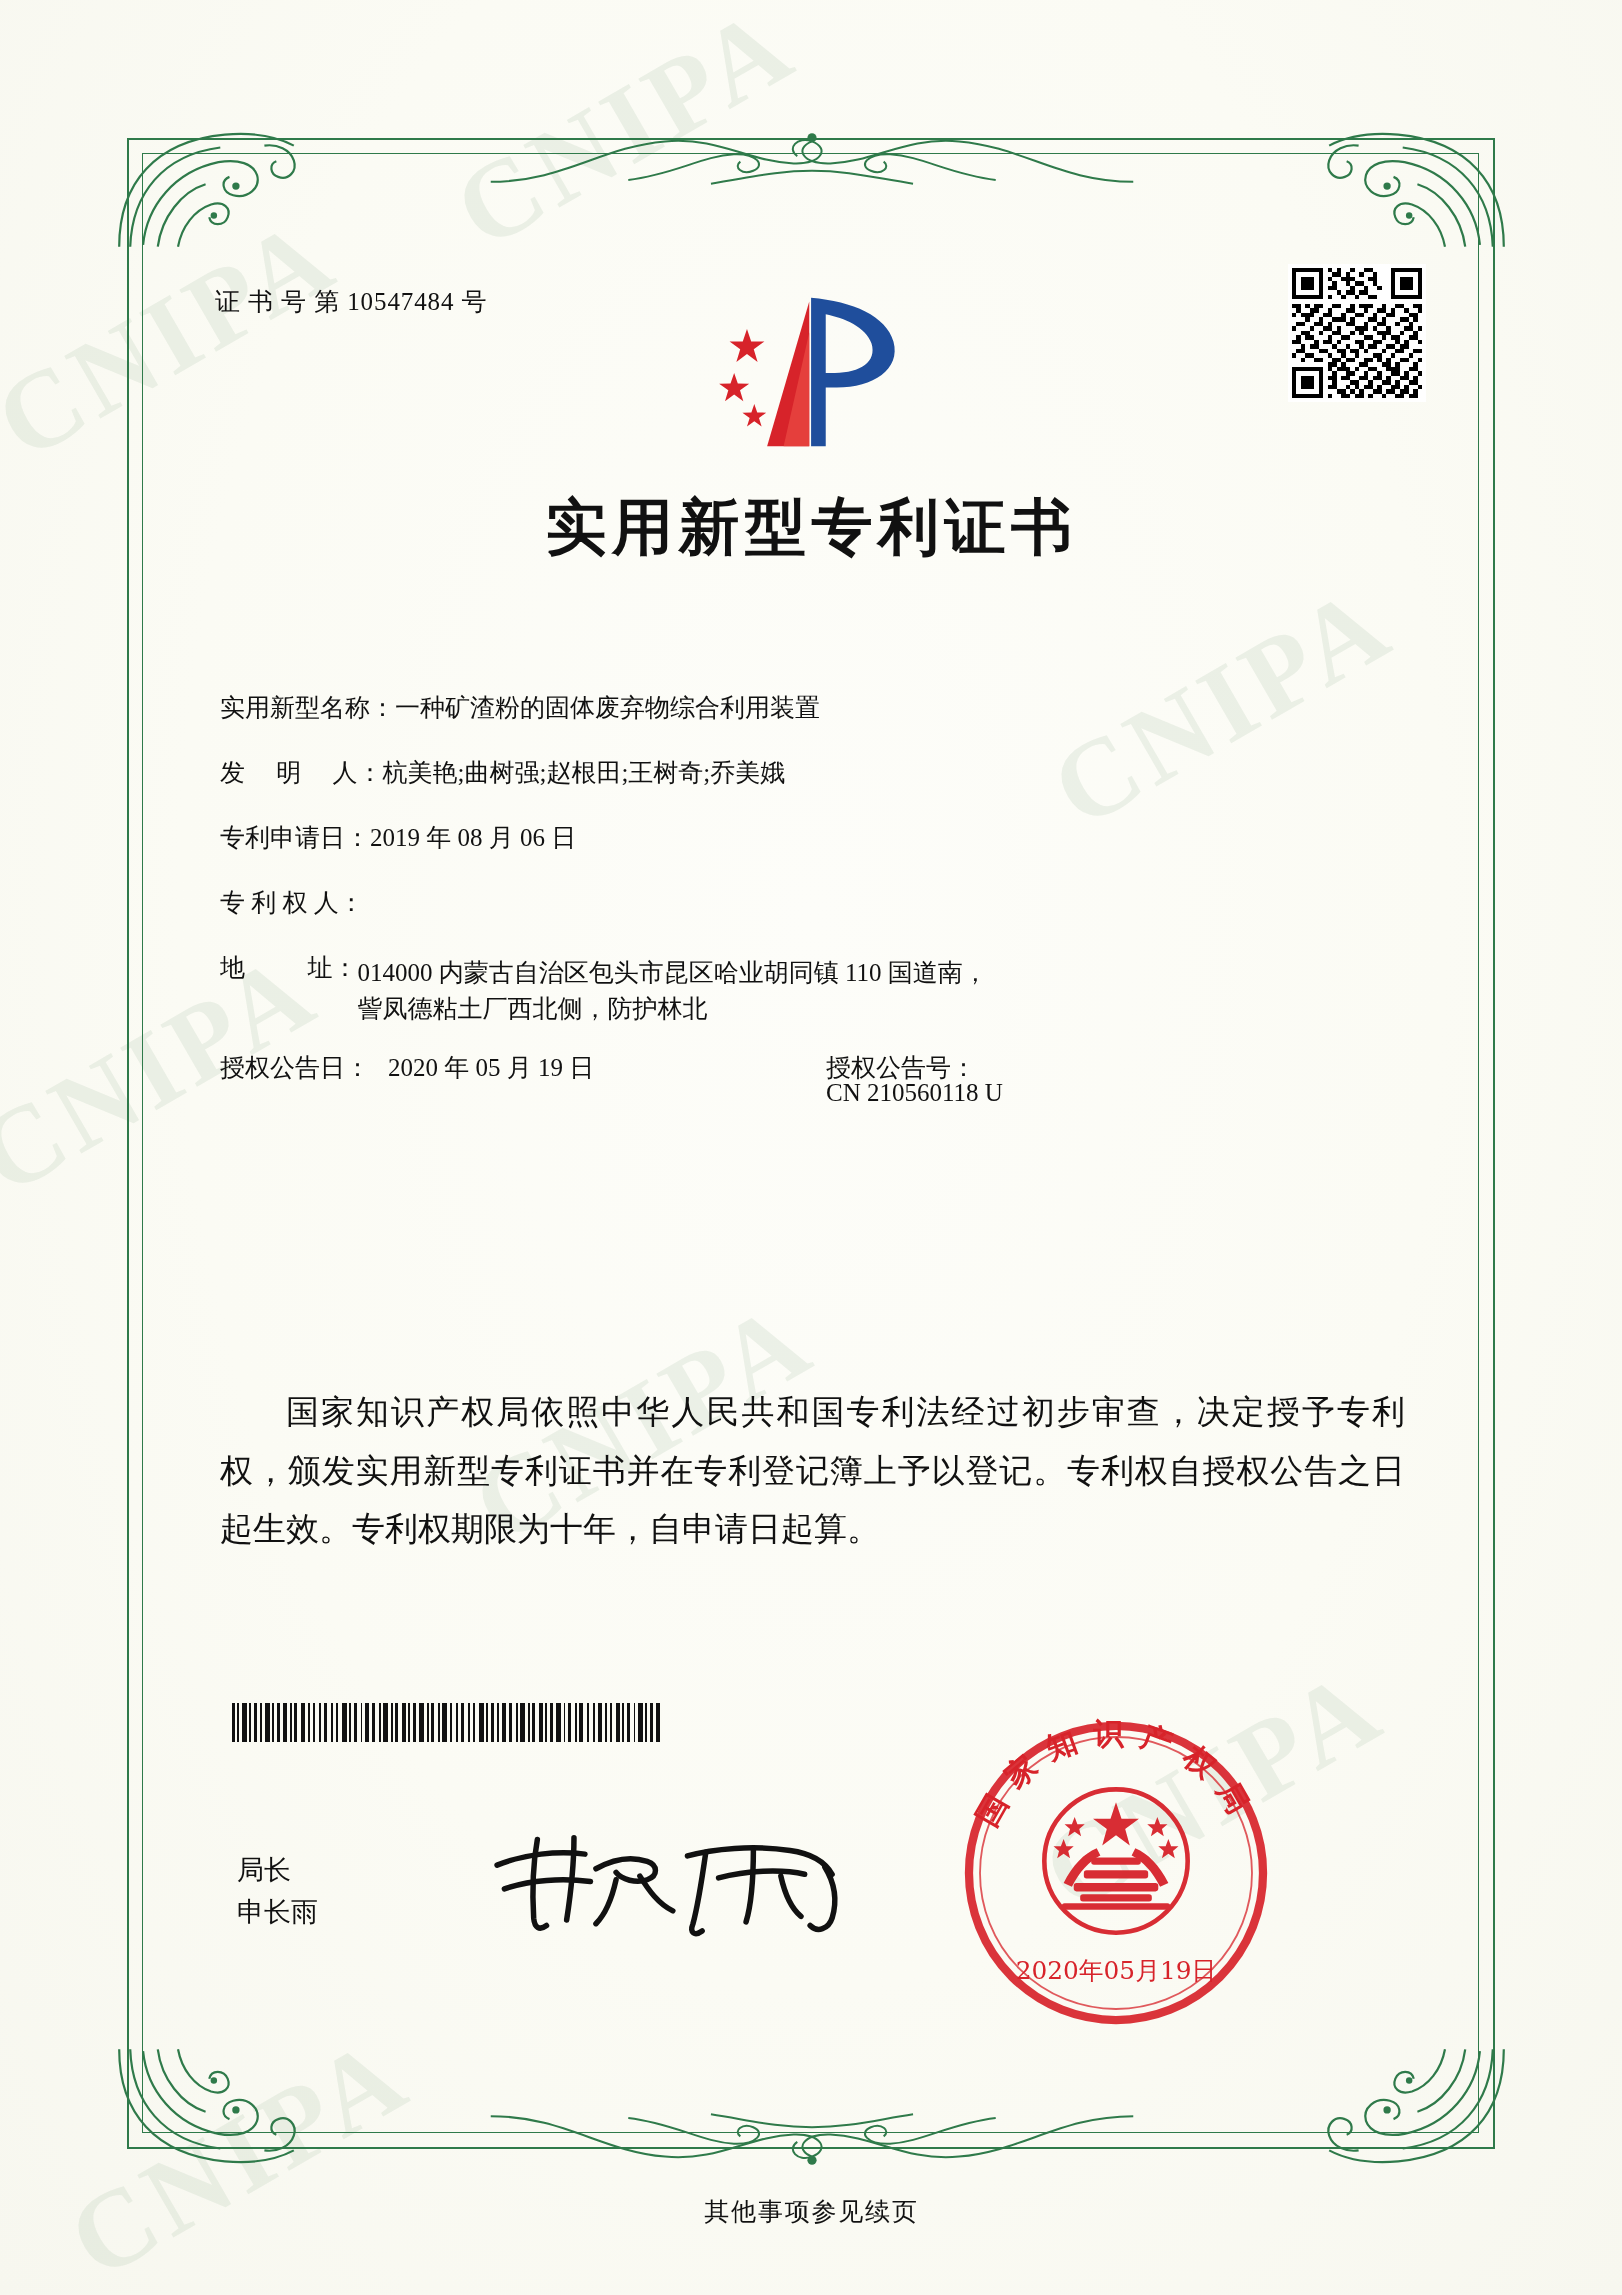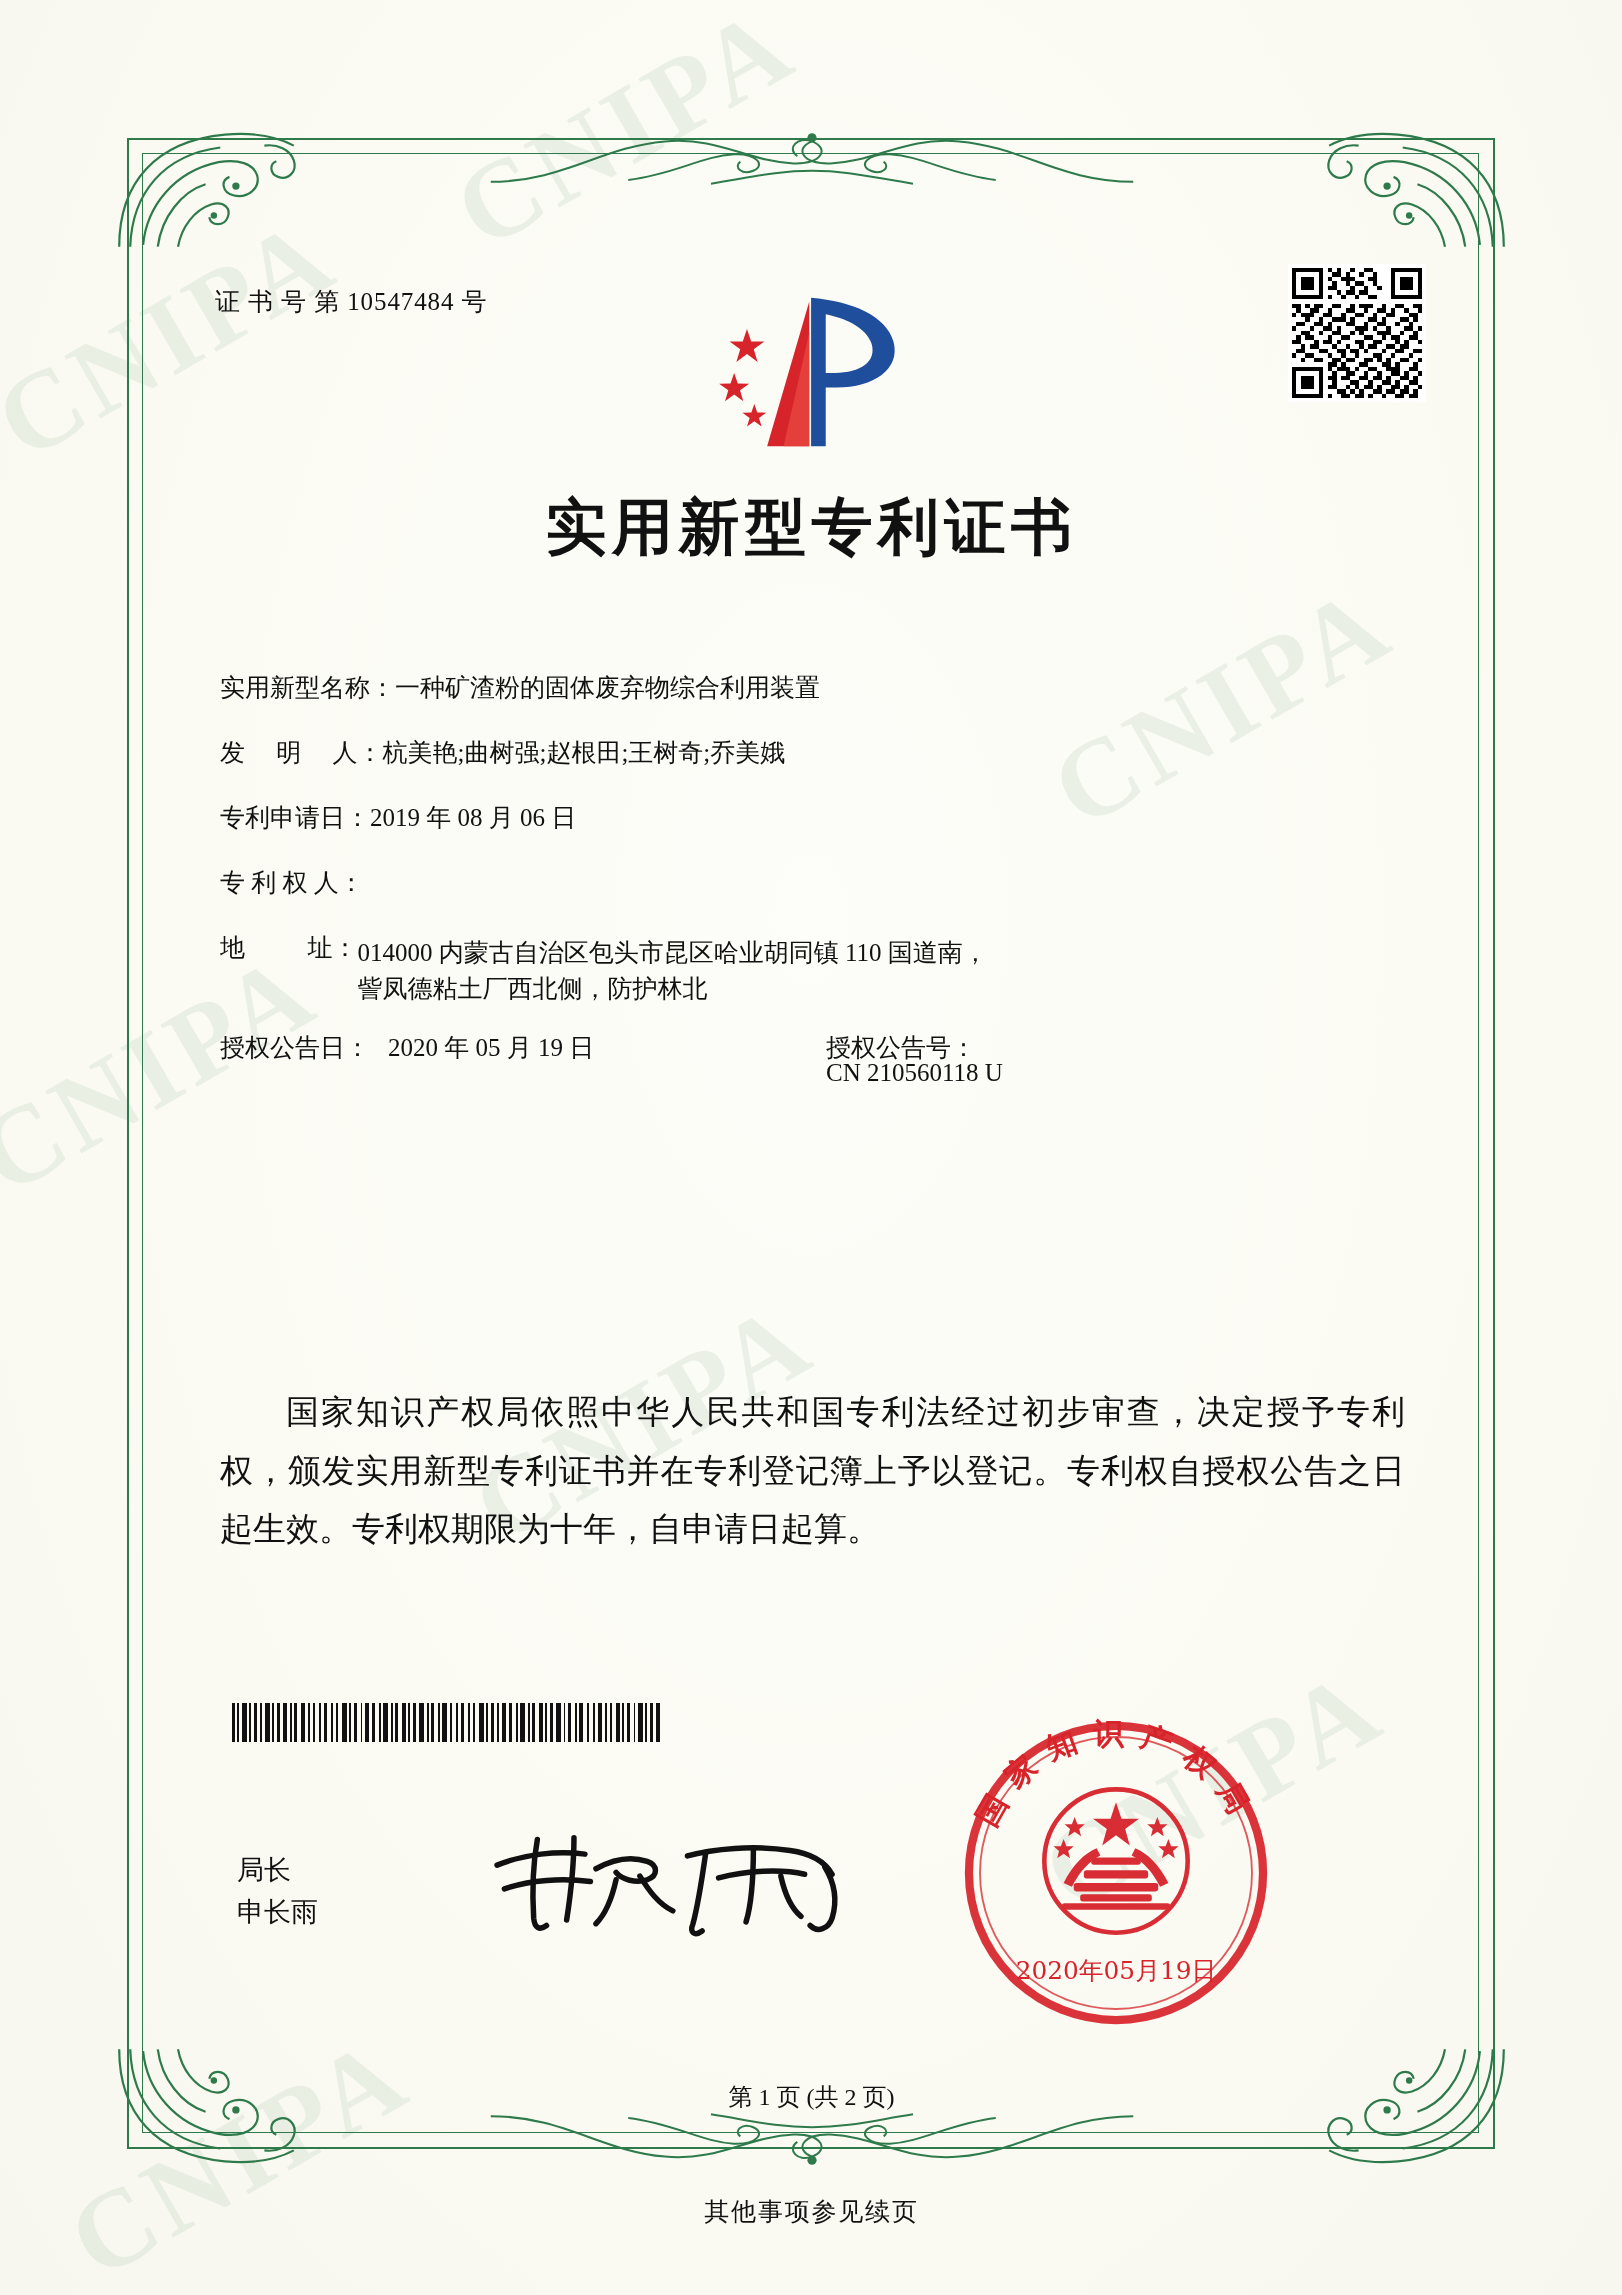--- a/index.html
+++ b/index.html
@@ -130,21 +130,21 @@
     font-weight: bold;
     letter-spacing: 5.5px;
     color: #111;
     font-family: "DejaVu Serif", "Liberation Serif", serif;
   }
 
   
   .fields {
     position: absolute;
     left: 220px;
-    top: 675px;
+    top: 695px;
     width: 1194px;
     font-size: 25px;
     color: #111;
     line-height: 1;
   }
   .field-row {
     display: flex;
     align-items: baseline;
     margin-bottom: 40px;
   }
@@ -745,18 +745,17 @@
       </g>
 
       <text font-family="'DejaVu Serif','Liberation Serif',serif" font-size="33" font-weight="bold" fill="#d7232a" letter-spacing="16">
         <textPath href="#sealArc" startOffset="50%" text-anchor="middle">国家知识产权局</textPath>
       </text>
 
       <text x="185" y="300" text-anchor="middle" font-family="'DejaVu Serif','Liberation Serif',serif" font-size="27" fill="#d7232a">2020年05月19日</text>
     </svg>
   </div>
 
-  <div class="page-num">第 1 页 (共 2 页)</div>
 
   <div class="footer-note">其他事项参见续页</div>
 
 </div>
 
 
 </body></html>

